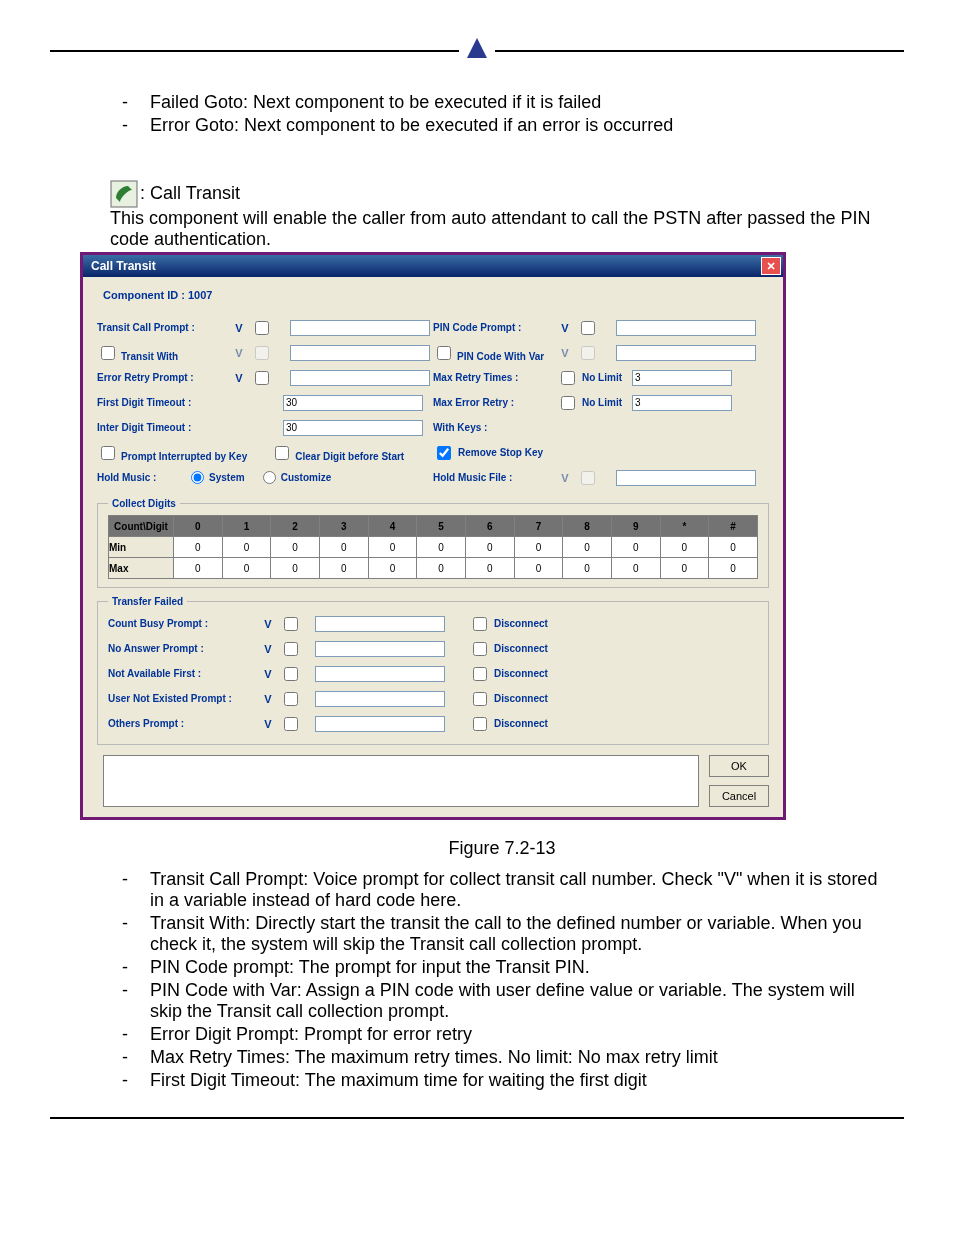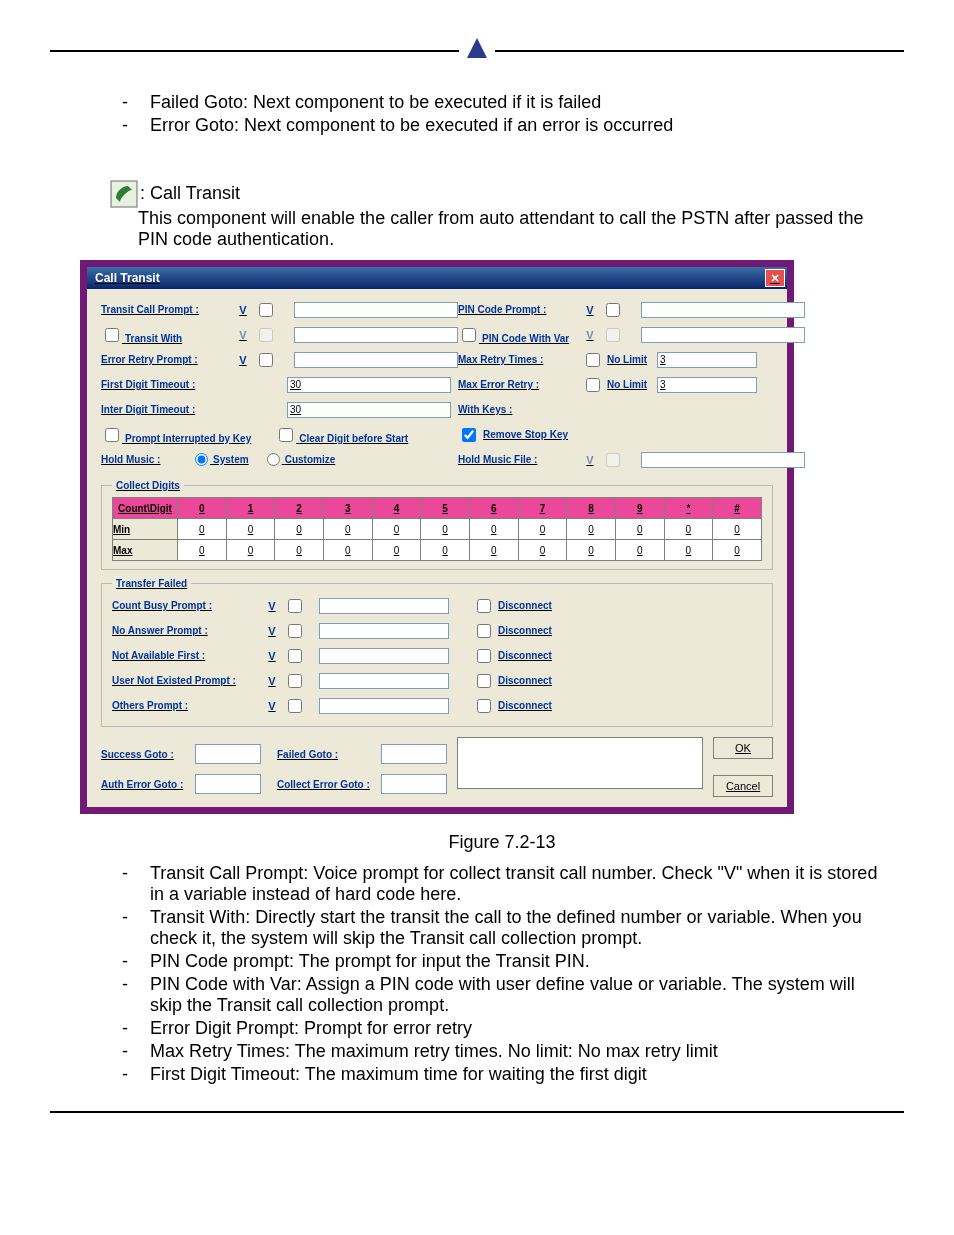--- a/index.html
+++ b/index.html
@@ -21,27 +21,26 @@
   .doc{margin:40px 10px 0 60px}
   ul.dash{list-style:none;padding-left:30px;margin:10px}
   ul.dash li{position:relative;margin:2px 0}
   ul.dash li::before{content:"-";position:absolute;left:-28px}
   .sect-gap{height:34px}
   .icon-box{display:inline-block;width:28px;height:28px;vertical-align:middle;margin-right:2px}
   .fig-caption{text-align:center;margin:18px 0 6px 0}
   
   .dlg{
     width:700px;
-    margin:10px 0 0 -30px;
-    border:7px solid #701a75;
+    margin:2px 0 0 -30px;
+    border:3px solid #701a75;
     background:#ece9d8;
     font-family:Tahoma,Arial,sans-serif;
     font-size:11px;
     color:#000;
-    text-decoration:underline;
   }
   .dlg .titlebar{
     background:linear-gradient(#3a6ea5,#0a246a);
     color:#fff;
     display:flex;align-items:center;justify-content:space-between;
     padding:2px 2px 2px 8px;font-weight:bold;font-size:12px;height:18px
   }
   .dlg .titlebar .close{
     width:18px;height:16px;background:#e85050;border:1px solid #fff;
     display:flex;align-items:center;justify-content:center;color:#fff;font-weight:bold;font-size:11px
@@ -52,40 +51,40 @@
 
   
   .cols{display:flex}
   .col{flex:1}
   .row{display:flex;align-items:center;height:25px;gap:4px}
   .lbl{width:130px}
   .lbl2{width:120px}
   .vspot{width:16px;color:#003399;text-align:center;font-weight:bold}
   .ck{width:14px;height:14px}
   .txtin{border:1px solid #7f9db9;background:#fff;height:16px;box-sizing:border-box;padding:0 2px;font-size:10px}
-  .w150{width:164px}
+  .w150{width:140px}
   .w100{width:100px}
   .radio{width:13px;height:13px;margin:0 2px 0 0;vertical-align:middle}
 
   
   fieldset{border:1px solid #b9b9b9;margin:8px 0 0 0;padding:4px 10px 8px 10px}
   fieldset legend{color:#003399;font-weight:bold;font-size:10px;padding:0 4px}
 
   
   table.digits{
     border-collapse:collapse;
     width:100%;
     font-size:10px;
     margin-top:2px
   }
   table.digits th,table.digits td{
     border:1px solid #808080;background:#fff;text-align:center;padding:2px 0;height:16px
   }
   table.digits td.hdr,table.digits th.hdr{
-    background:#ec4899;font-weight:bold
+    background:#737373;font-weight:bold
   }
   table.digits td.rowhdr{background:#ece9d8;font-weight:bold;text-align:left;width:64px}
 
   
   .bottom-row{display:flex;align-items:center;height:26px;gap:4px;margin-top:4px}
   .goto-box{border:1px solid #7f9db9;background:#fff;height:18px;width:64px}
   .bigpanel{border:1px solid #808080;background:#fff;height:50px;flex:1;margin:0 6px}
   .btn{width:60px;height:22px;background:#ece9d8;border:1px solid #808080;font-family:inherit;font-size:11px}
 
   .ftr-line{border-top:2px solid #000;height:0;margin:26px 0 0 0}
@@ -113,29 +112,30 @@
 
   <div>
     <span class="icon-box">
       <svg viewBox="0 0 28 28" width="28" height="28">
         <rect x="1" y="1" width="26" height="26" fill="#e8f0e0" stroke="#6a6a6a"></rect>
         <path d="M6 18 C6 12 12 6 18 6 L22 10 C18 10 10 18 10 22 Z" fill="#2e7d32"></path>
       </svg>
     </span><span>: Call Transit</span>
   </div>
 
-  <div style="margin-left:28px">This component will enable the caller from auto attendant to call the PSTN after passed the PIN code authentication.</div>
+  <div style="">This component will enable the caller from auto attendant to call the PSTN after passed the PIN code authentication.</div>
 
   <div class="dlg">
     <div class="titlebar">
       <span>Call Transit</span>
       <span class="close">✕</span>
     </div>
     <div class="inner">
 
+      <div class="component-id">Component ID : 1007</div>
 
       <div class="cols">
 
         <div class="col">
           <div class="row">
             <span class="blue lbl">Transit Call Prompt :</span>
             <span class="vspot">V</span>
             <input type="checkbox" class="ck" style="">
             <span style="width:10px"></span>
             <input class="txtin w150" style="">
@@ -345,36 +345,20 @@
           <input type="checkbox" class="ck" style="">
           <span style="width:6px"></span>
           <input class="txtin" style="width: 130px;">
           <span style="width:16px"></span>
           <input type="checkbox" class="ck" style="">
           <span class="blue">Disconnect</span>
         </div>
       </fieldset>
 
       <div style="display:flex;align-items:stretch;margin-top:10px;gap:4px">
-        <div style="flex:1">
-          <div class="bottom-row">
-            <span class="blue" style="width:90px">Success Goto :</span>
-            <div class="goto-box"></div>
-            <span style="width:8px"></span>
-            <span class="blue" style="width:100px">Failed Goto :</span>
-            <div class="goto-box"></div>
-          </div>
-          <div class="bottom-row">
-            <span class="blue" style="width:90px">Auth Error Goto :</span>
-            <div class="goto-box"></div>
-            <span style="width:8px"></span>
-            <span class="blue" style="width:100px">Collect Error Goto :</span>
-            <div class="goto-box"></div>
-          </div>
-        </div>
         <div class="bigpanel"></div>
         <div style="display:flex;flex-direction:column;justify-content:space-between">
           <button class="btn">OK</button>
           <button class="btn">Cancel</button>
         </div>
       </div>
 
     </div>
   </div>
 

